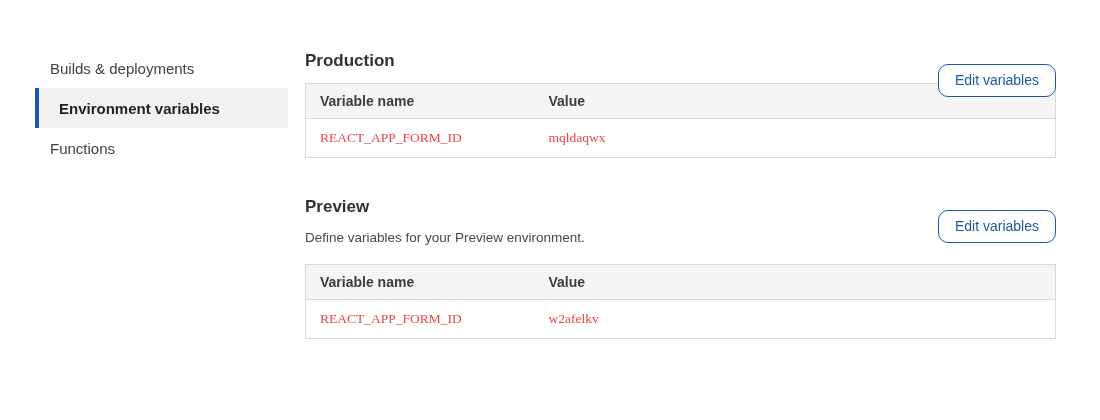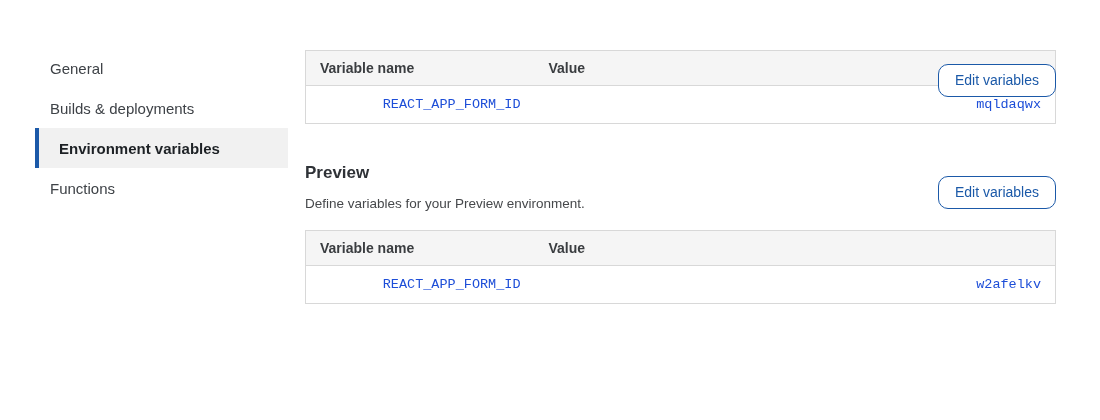--- a/index.html
+++ b/index.html
@@ -93,40 +93,39 @@
     text-align:left;
     font-size:14px;
     font-weight:700;
     color:#3a3d40;
     padding:9px 14px;
     border-bottom:1px solid var(--table-border);
     margin-top:35px;
   }
   table.env-table th.col-name{width:229px;}
   table.env-table td{
-    font-family:Liberation Mono, monospace;
+    font-family:Liberation Serif, serif;
     font-size:13.5px;
-    color:#1d4ed8;
+    color:#ef4444;
     padding:11px 14px;
-    text-align:right;
   }
 </style>
 </head>
 <body>
 
 <nav class="sidebar">
-  <div class="nav-item">General</div>
   <div class="nav-item">Builds &amp; deployments</div>
   <div class="nav-item active">Environment variables</div>
   <div class="nav-item">Functions</div>
 </nav>
 
 <main class="content">
 
   <section class="section">
+    <h2 class="section-title">Production</h2>
     <button class="edit-btn">Edit variables</button>
     <table class="env-table">
       <thead>
         <tr>
           <th class="col-name">Variable name</th>
           <th>Value</th>
         </tr>
       </thead>
       <tbody>
         <tr>

